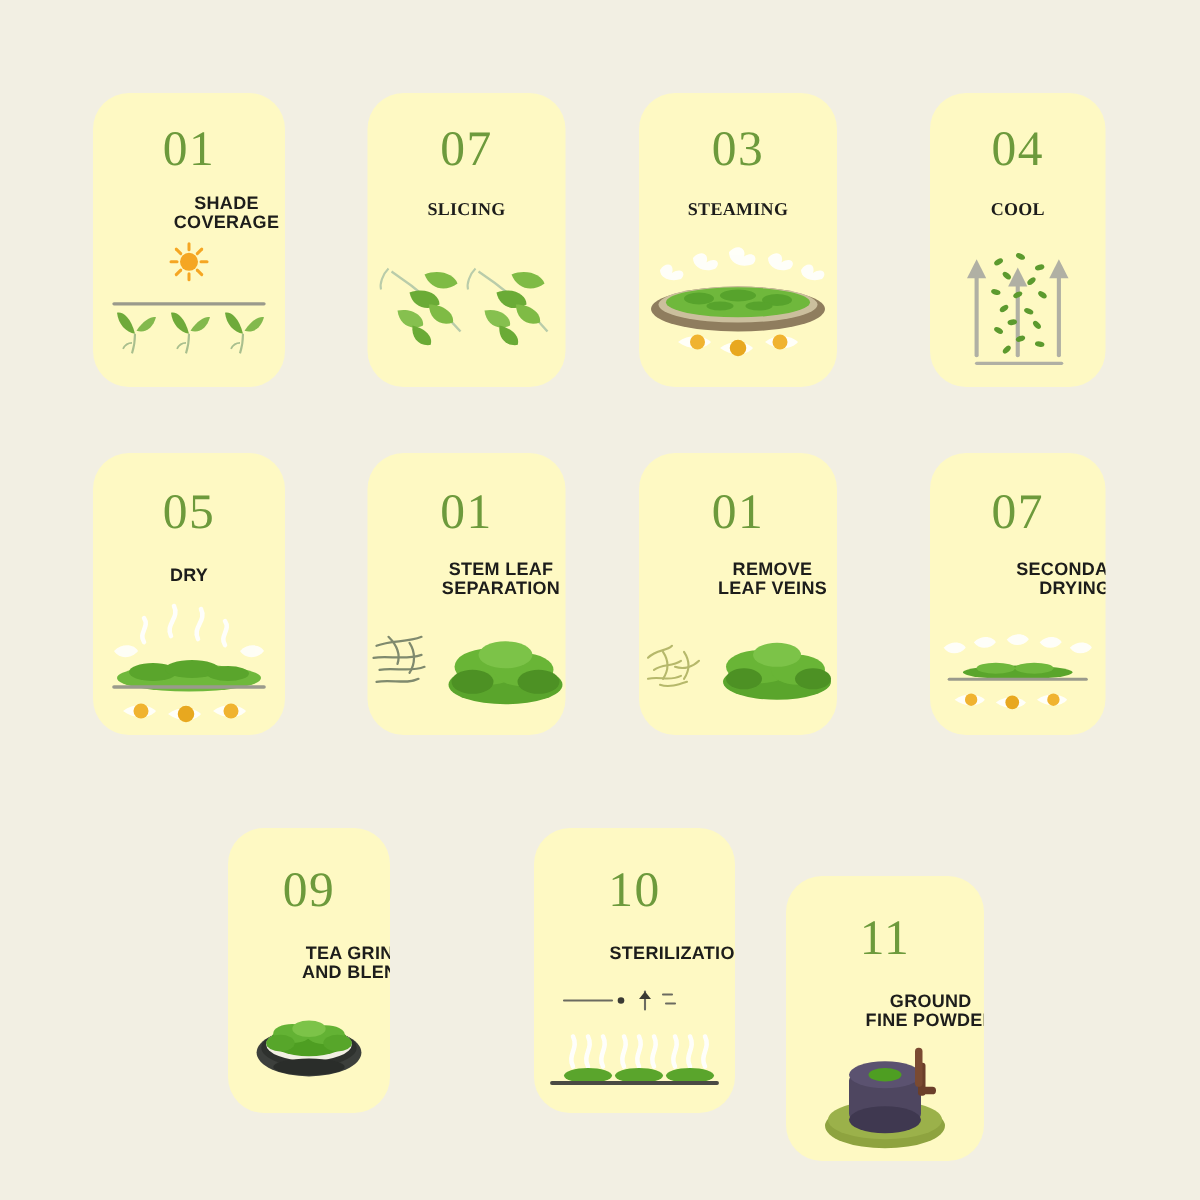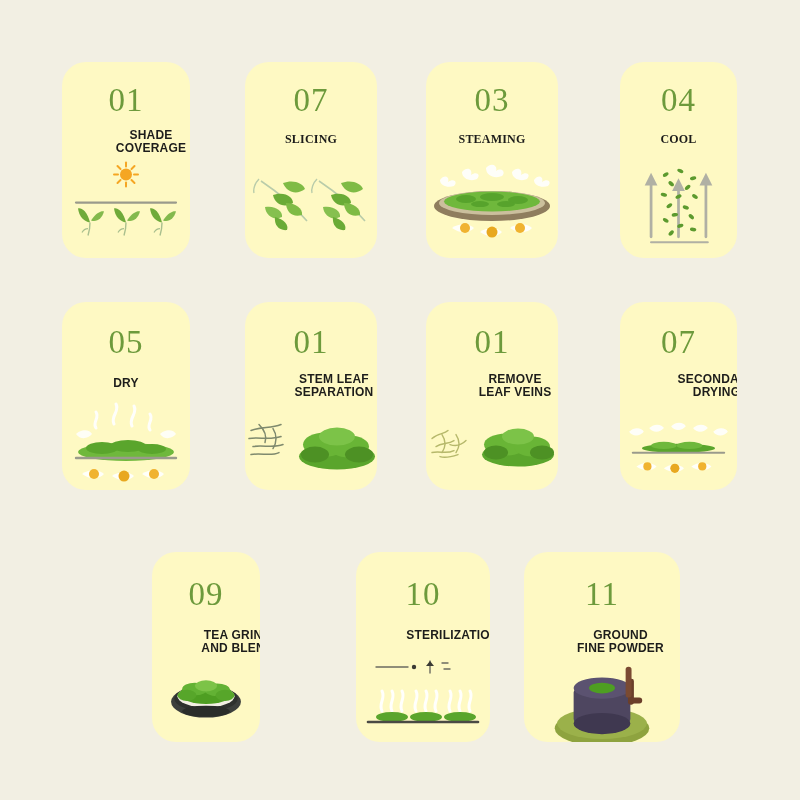--- a/index.html
+++ b/index.html
@@ -62,21 +62,21 @@
   .r2 { top: 302px; height: 188px; }
   .r3 { top: 552px; height: 190px; }
 
   .c1 { left: 62px;  width: 128px; }
   .c2 { left: 245px; width: 132px; }
   .c3 { left: 426px; width: 132px; align-items: center; }
   .c4 { left: 620px; width: 117px; }
 
   .b1 { left: 152px; width: 108px; }
   .b2 { left: 356px; width: 134px; }
-  .b3 { left: 524px; width: 156px; }
+  .b3 { left: 524px; width: 132px; margin-top: 32px; }
 
   .pad-a { padding-top: 22px; }
   .pad-b { padding-top: 24px; }
   .pad-c { padding-top: 26px; }
 
   .n-gap-a { margin-top: 12px; }
   .n-gap-b { margin-top: 14px; }
   .n-gap-c { margin-top: 16px; font-family: Liberation Serif, serif; }
   .n-gap-d { margin-top: 18px; }
 

